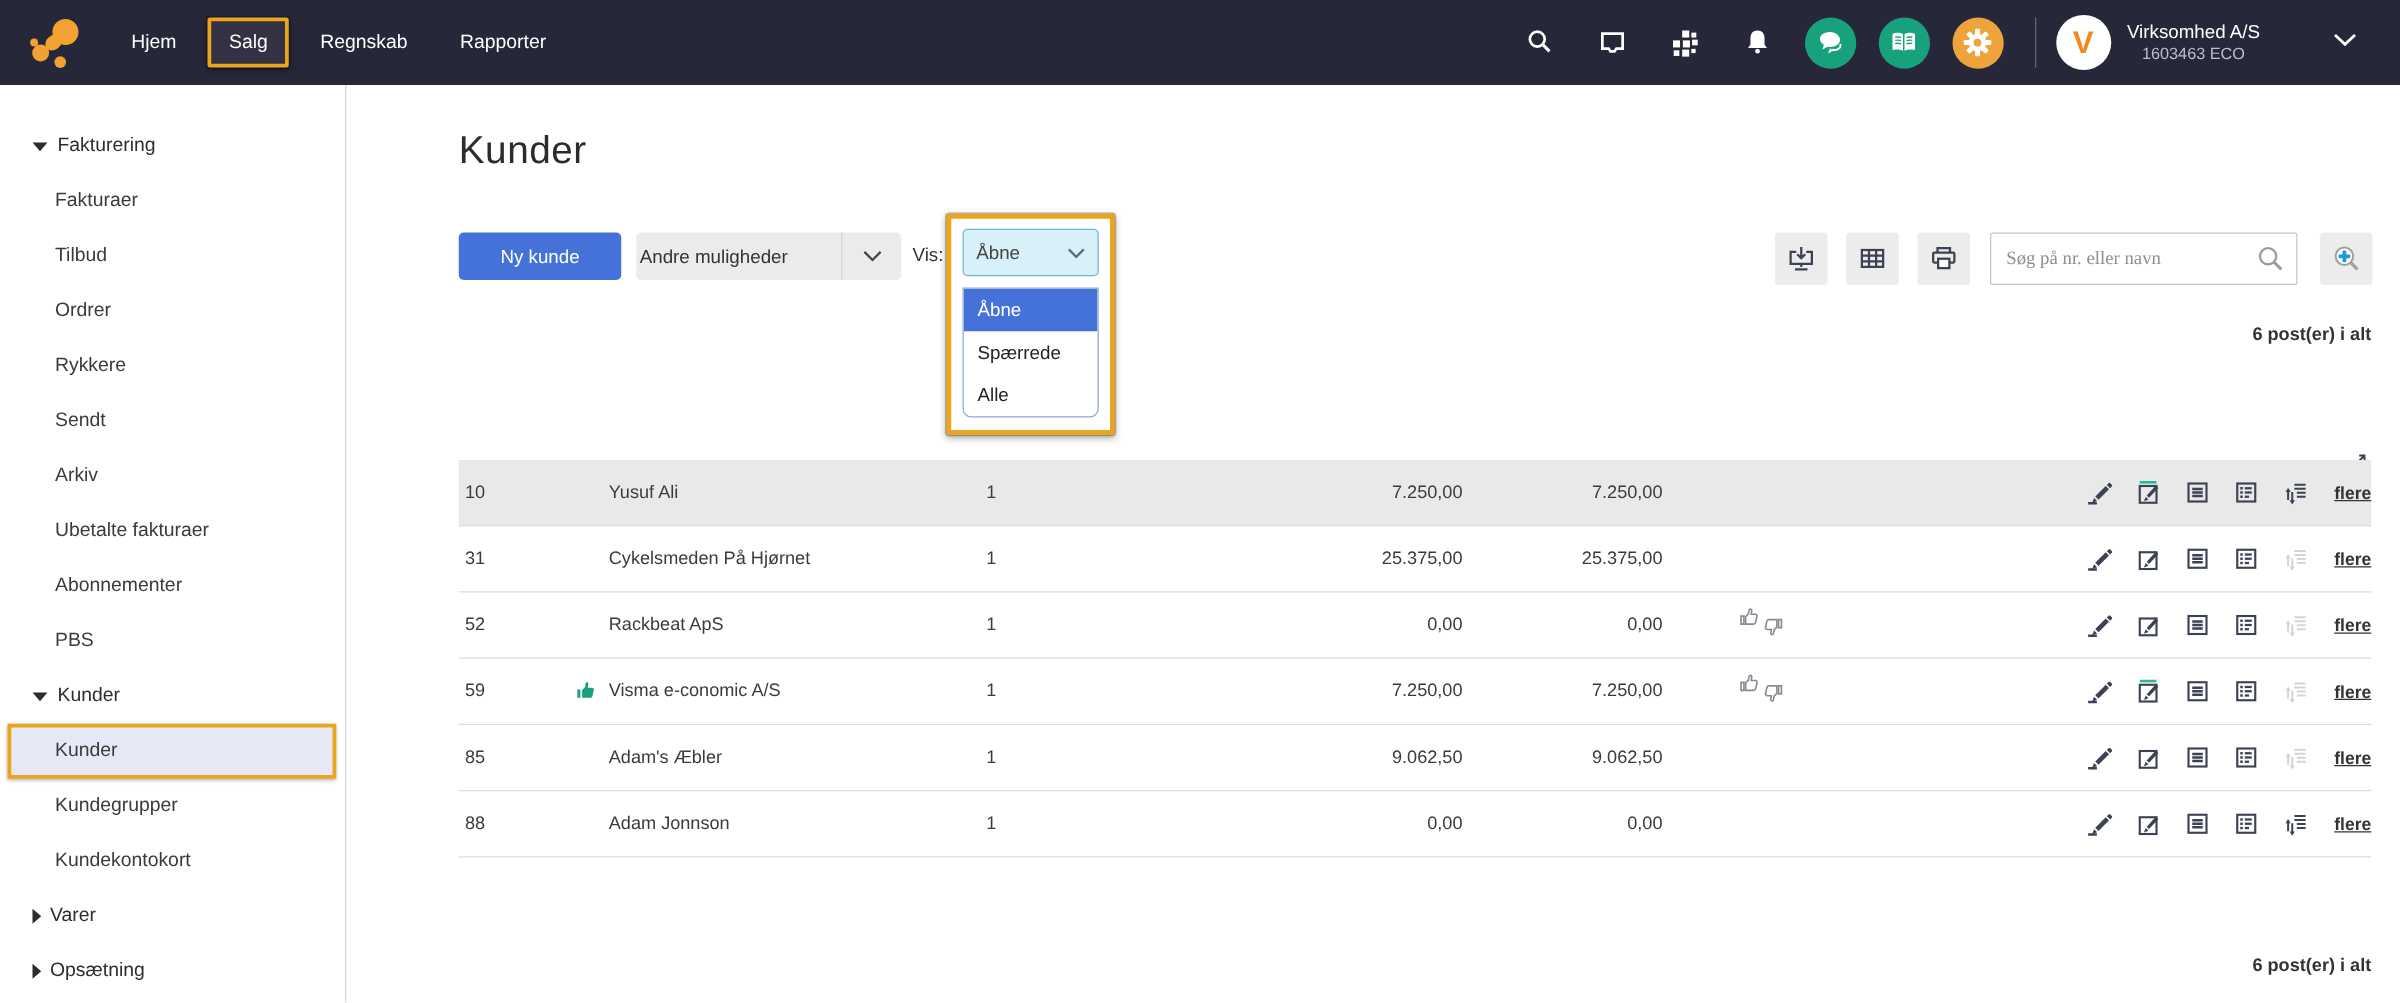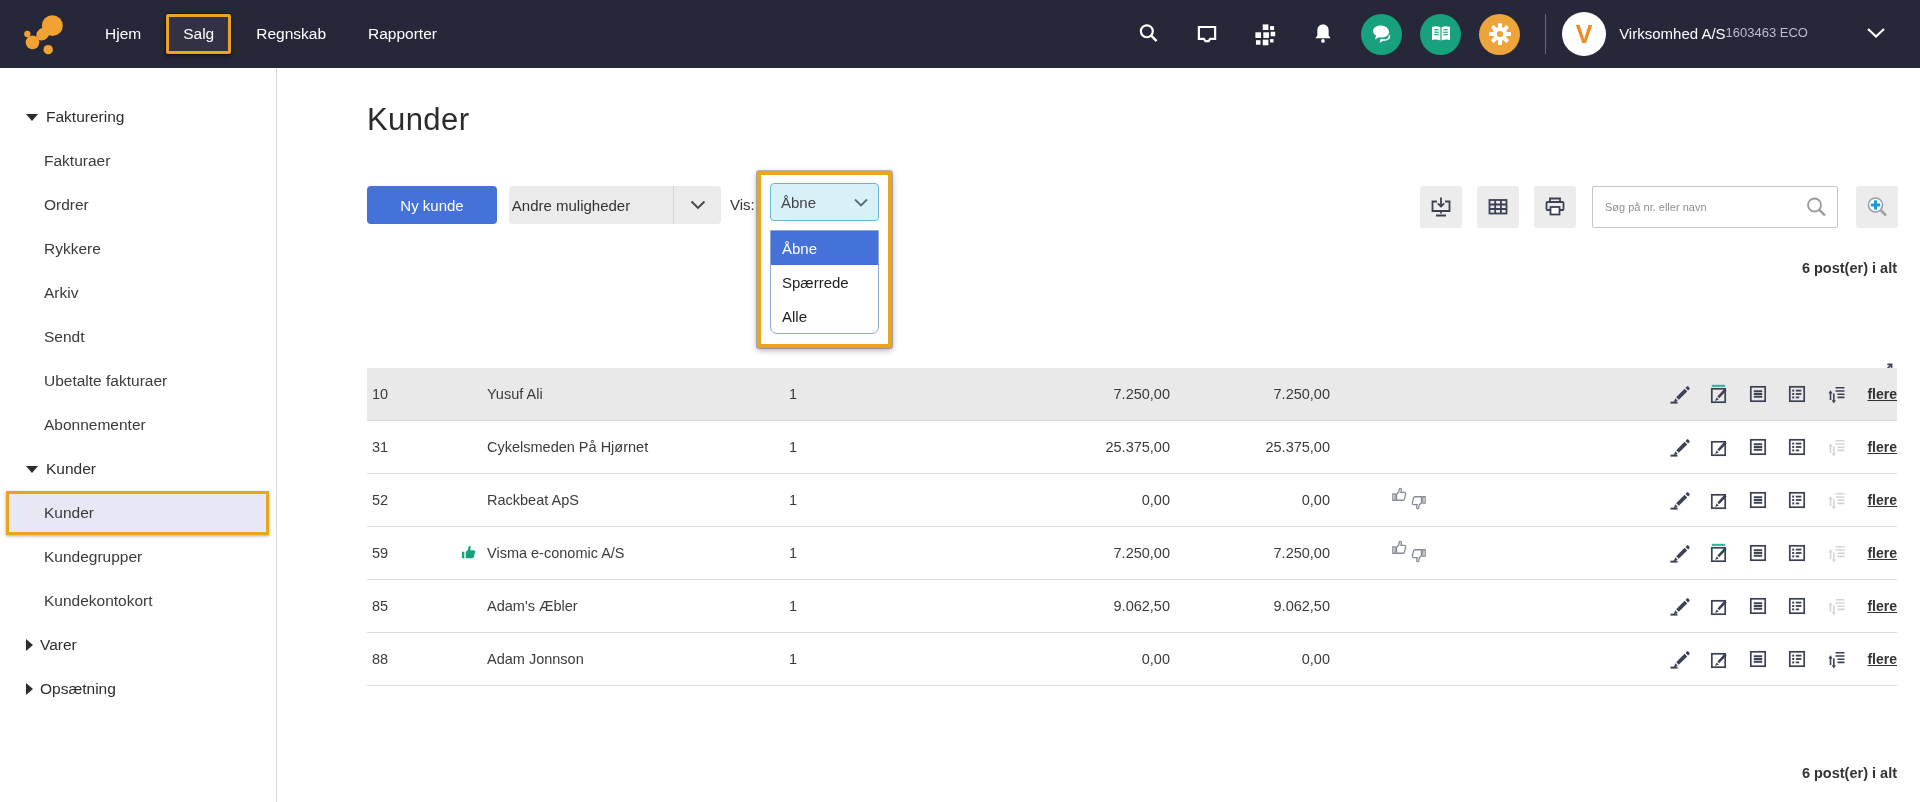--- a/index.html
+++ b/index.html
@@ -16,21 +16,21 @@
     padding:8px 14px;box-shadow:0 0 0 1px rgba(0,0,0,.3),0 2px 5px rgba(0,0,0,.45);}
   .topbar-right{margin-left:auto;display:flex;align-items:center;padding-right:34px;}
   .tb-icon{width:26px;height:26px;margin:0 16px;flex:none;}
   .tb-circle{width:41px;height:41px;border-radius:50%;margin:0 9px;display:flex;
     align-items:center;justify-content:center;flex:none;}
   .tb-circle.green{background:#18a17d;}
   .tb-circle.orange{background:#eda43b;}
   .tb-divider{width:1px;height:40px;background:rgba(255,255,255,.3);margin:0 16px;}
   .avatar{width:44px;height:44px;border-radius:50%;background:#fff;color:#ef8b1f;
     display:flex;align-items:center;justify-content:center;font-weight:bold;font-size:25px;margin-right:13px;}
-  .company{display:flex;flex-direction:row;line-height:1.25;text-align:center;}
+  .company{display:flex;flex-direction:column;line-height:1.25;text-align:center;}
   .company-name{font-size:15px;}
   .company-code{font-size:13px;color:#bdbeca;}
   .tb-chevron{margin-left:58px;}
 
   
   .sidebar{position:absolute;top:68px;left:0;width:277px;bottom:0;background:#fff;
     border-right:1px solid #d8d8d8;padding-top:27px;}
   .sb-header{display:flex;align-items:center;height:44px;font-size:15.5px;font-weight:normal;
     color:#2d2d2d;padding-left:26px;cursor:pointer;}
   .tri-down{width:0;height:0;border-left:6px solid transparent;border-right:6px solid transparent;
@@ -65,21 +65,21 @@
     background:#fff;overflow:hidden;}
   .filter-option{height:34px;display:flex;align-items:center;padding-left:11px;
     font-size:15px;color:#222;cursor:pointer;}
   .filter-option.selected{background:#4472d8;color:#fff;}
 
   .tool-btn{position:absolute;top:118px;width:42px;height:42px;background:#ececec;
     border:none;border-radius:3px;display:flex;align-items:center;justify-content:center;cursor:pointer;}
   .search-wrap{position:absolute;left:1314px;top:118px;width:246px;height:42px;background:#fff;
     border:1px solid #c6c6c6;border-radius:2px;display:flex;align-items:center;}
   .search-wrap input{border:none;outline:none;flex:1;min-width:0;padding:0 0 0 12px;
-    font-size:11px;color:#333;font-family:Liberation Sans, sans-serif;background:transparent;}
+    font-size:15px;color:#333;font-family:Liberation Serif, serif;background:transparent;}
   .search-wrap input::placeholder{color:#8f8f8f;}
   .search-wrap .mag{margin-right:8px;flex:none;display:flex;cursor:pointer;}
   .count-top{position:absolute;right:23px;top:192px;font-size:14.5px;font-weight:600;color:#333;}
   .count-bottom{position:absolute;right:23px;top:697px;font-size:14.5px;font-weight:600;color:#333;}
   .expand-icon{position:absolute;right:26px;top:294px;cursor:pointer;}
 
   
   .table{position:absolute;left:89px;top:300px;width:1530px;}
   .thead,.trow{display:grid;grid-template-columns:115px 307px 113px 105px 163px 160px 130px 437px;
     align-items:center;}
@@ -200,26 +200,28 @@
     </span>
   </div>
 </div>
 
 <div class="sidebar">
   <div class="sb-header">
     <span class="tri-down"></span>
     <span>Fakturering</span>
   </div>
   <div class="sb-item">Fakturaer</div>
+  <div class="sb-item">Tilbud</div>
   <div class="sb-item">Ordrer</div>
   <div class="sb-item">Rykkere</div>
+  <div class="sb-item">Sendt</div>
   <div class="sb-item">Arkiv</div>
-  <div class="sb-item">Sendt</div>
   <div class="sb-item">Ubetalte fakturaer</div>
   <div class="sb-item">Abonnementer</div>
+  <div class="sb-item">PBS</div>
   <div class="sb-header">
     <span class="tri-down"></span>
     <span>Kunder</span>
   </div>
   <div class="sb-item selected">Kunder</div>
   <div class="sb-item">Kundegrupper</div>
   <div class="sb-item">Kundekontokort</div>
   <div class="sb-header">
     <span class="tri-right"></span>
     <span>Varer</span>

